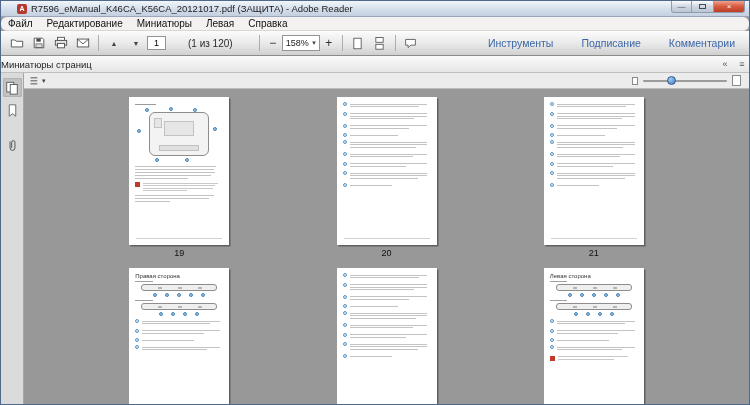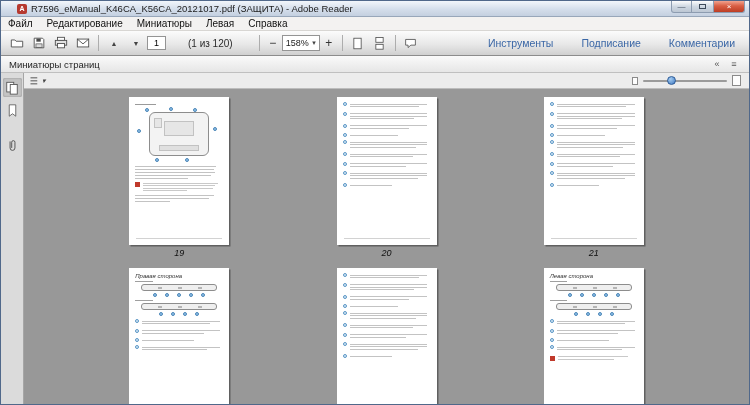--- a/index.html
+++ b/index.html
@@ -18,21 +18,21 @@
     justify-content:center;font-size:8px;line-height:1;color:#3d4a5a;
     background:linear-gradient(#fdfdfd,#cfd8e2 50%,#bcc7d4);}
   .wbtn.min{width:21px;border-radius:0 0 0 3px;}
   .wbtn.max{width:21px;border-left:none;border-right:none;}
   .wbtn.close{width:32px;border-radius:0 0 3px 0;color:#fff;
     background:linear-gradient(#f1a38f,#d95f44 45%,#bc3d24);}
   .maxglyph{width:7px;height:5px;border:1px solid #3d4a5a;display:block;}
 
   
   .menubar{height:14px;background:#f3f2f1;border-bottom:1px solid #d8d6d3;display:flex;
-    align-items:center;font-size:10px;color:#111;}
+    align-items:center;font-size:10px;color:#111;border-radius:6px;}
   .menu-item{padding:0 7px;height:100%;display:flex;align-items:center;}
 
   
   .toolbar{height:25px;background:linear-gradient(#fcfcfc,#e8e8e8 55%,#d0d0d0);
     border-bottom:1px solid #8c8c8c;display:flex;align-items:center;padding:0 5px;}
   .tb-btn{width:22px;height:20px;display:flex;align-items:center;justify-content:center;border-radius:2px;flex:none;}
   .tb-btn svg{display:block;}
   .tb-glyph{font-size:7px;color:#444;}
   .tb-sep{width:1px;height:16px;background:#adadad;margin:0 4px;flex:none;}
   .page-box{width:19px;height:14px;border:1px solid #949494;background:#fff;font-size:9px;
@@ -41,35 +41,35 @@
   .zoom-btn{width:18px;height:18px;display:flex;align-items:center;justify-content:center;
     font-size:12px;color:#333;flex:none;}
   .zoom-box{height:16px;min-width:38px;border:1px solid #949494;background:#fff;display:flex;
     align-items:center;justify-content:space-between;padding:0 3px;font-size:9px;color:#222;gap:2px;}
   .caret{font-size:7px;color:#444;}
   .tb-right{margin-left:auto;display:flex;align-items:center;gap:10px;}
   .tb-link{font-size:10.5px;color:#3b67a6;padding:2px 9px;white-space:nowrap;}
 
   
   .panel-header{height:17px;background:linear-gradient(#fafafa,#e6e6e6);border-bottom:1px solid #bfbfbf;
-    display:flex;align-items:center;padding:0 8px;font-size:9.5px;color:#1f1f1f;}
+    display:flex;align-items:center;padding:0 0;font-size:9.5px;color:#1f1f1f;}
   .ph-right{margin-left:auto;display:flex;}
   .ph-btn{width:14px;height:13px;margin-left:3px;display:flex;align-items:center;
     justify-content:center;font-size:9px;color:#555;}
 
   
   .main{display:flex;height:331px;}
   .iconstrip{width:23px;background:#dbdbdb;border-right:1px solid #a6a6a6;display:flex;
     flex-direction:column;align-items:center;padding-top:5px;flex:none;}
   .strip-btn{width:19px;height:19px;display:flex;align-items:center;justify-content:center;
     margin-bottom:4px;border-radius:2px;}
   .strip-btn.active{background:#c3c3c3;box-shadow:inset 0 0 2px #8a8a8a;}
   .strip-btn.gap{margin-top:12px;}
 
-  .panel{flex:1;display:flex;flex-direction:column;min-width:0;font-style:italic;}
+  .panel{flex:1;display:flex;flex-direction:column;min-width:0;}
   .options-bar{height:16px;background:#ececec;border-bottom:1px solid #bcbcbc;display:flex;
     align-items:center;padding:0 5px;flex:none;}
   .opt-btn{display:flex;align-items:center;gap:1px;}
   .slider-zone{margin-left:auto;display:flex;align-items:center;gap:5px;padding-right:3px;}
   .slider-track{width:84px;height:2px;background:#9b9b9b;border-radius:1px;position:relative;}
   .slider-handle{position:absolute;left:28%;top:-4px;width:9px;height:9px;border-radius:50%;
     background:radial-gradient(circle at 35% 30%,#a6cdf2,#3e78c0);border:1px solid #2d5c98;}
   .size-icon{border:1px solid #8a8a8a;background:#fdfdfd;}
   .size-icon.small{width:6px;height:8px;}
   .size-icon.large{width:9px;height:11px;}

